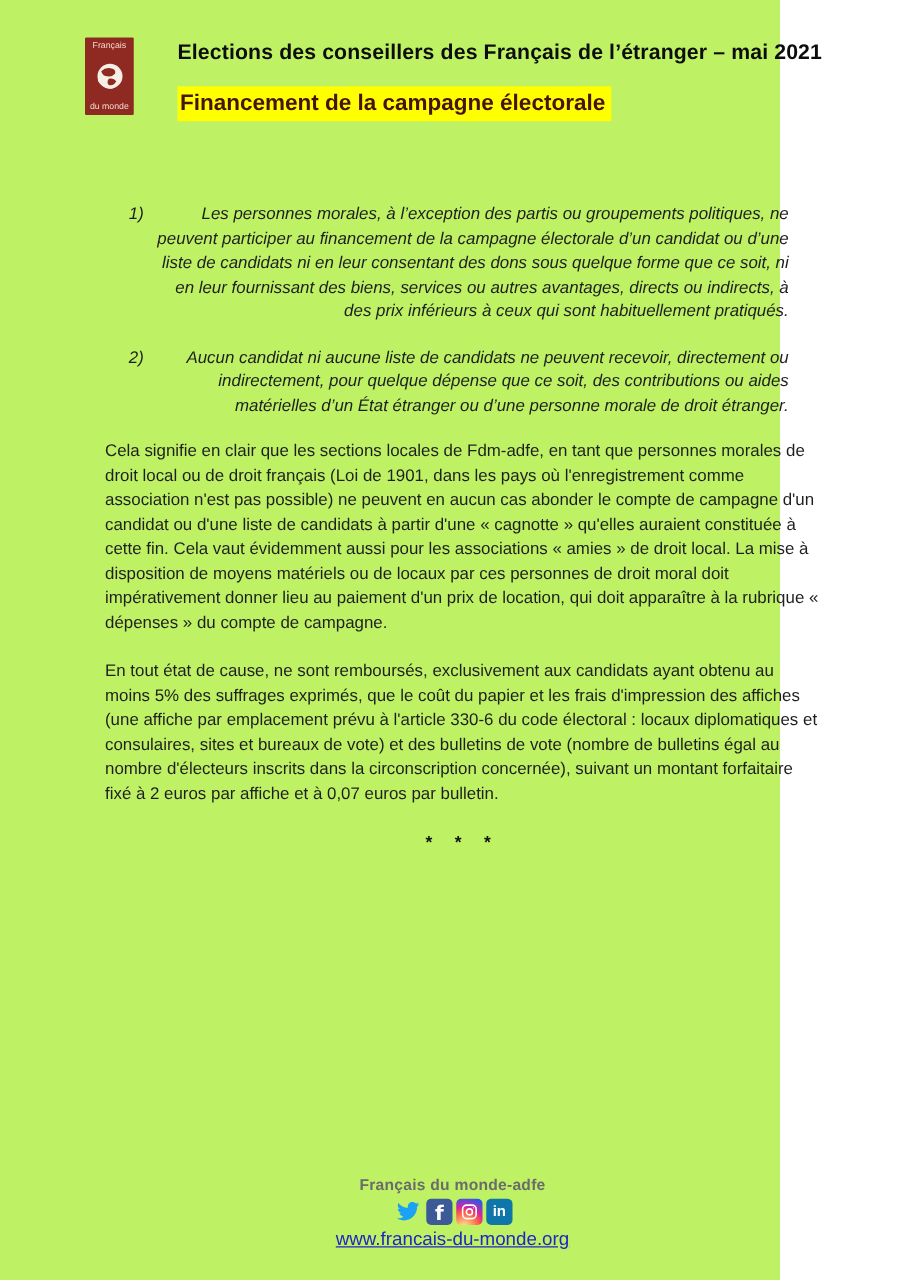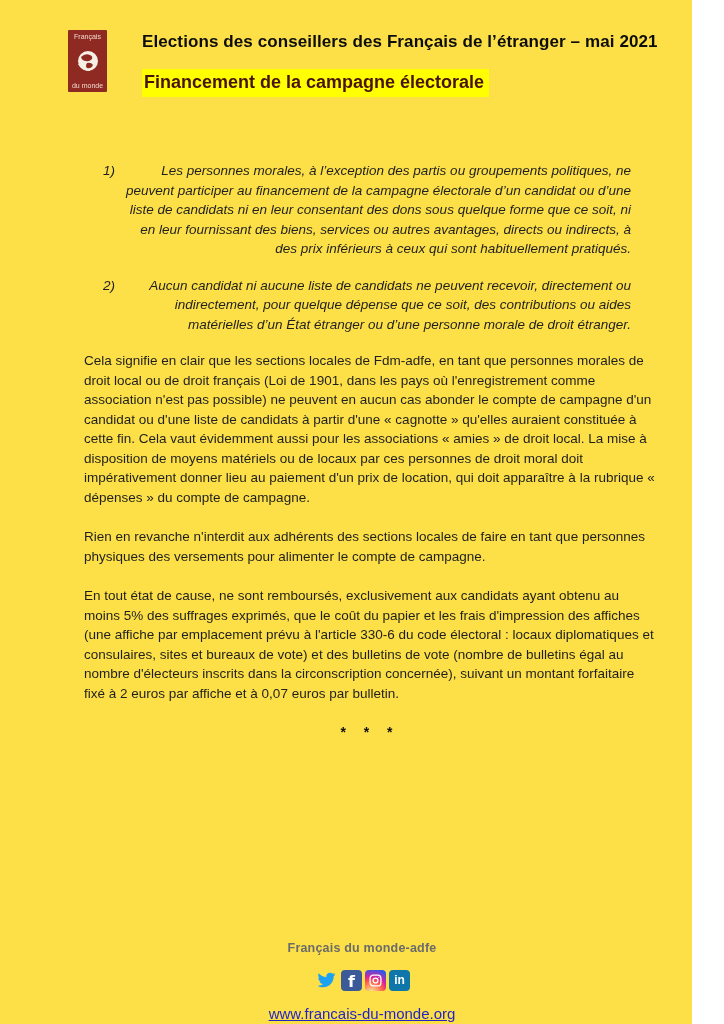--- a/index.html
+++ b/index.html
@@ -4,21 +4,21 @@
 <style>
   * { margin:0; padding:0; box-sizing:border-box; }
   html,body { width:724px; height:1024px; }
   body {
     background:#ffffff;
     font-family:"Liberation Sans", sans-serif;
     color:#1c1c1c;
     position:relative;
     overflow:hidden;
   }
-  .page { position:absolute; inset:0; width:692px; height:1024px; background:#fde047; }
+  .page { position:absolute; inset:0; width:624px; height:1024px; background:#bef264; }
 
   
   .logo {
     position:absolute; left:68px; top:30px; width:39px; height:62px;
     background:#8e2a21; color:#f3d9cf;
     display:flex; flex-direction:column; align-items:center; justify-content:space-between;
     padding:3px 1px; border-radius:1px;
   }
   .logo .logo-txt { font-size:7px; line-height:7px; white-space:nowrap; }
   .logo .globe { width:26px; height:26px; }
@@ -48,21 +48,21 @@
   .list-item .itxt { flex:1;text-align:right; }
   .para { margin-bottom:20px; }
   .separator {
     text-align:center; font-weight:bold; letter-spacing:7px;
     font-size:14px; margin-top:2px; color:#111;
   }
 
   
   .footer {
     position:absolute; left:0; top:941px; width:724px;
-    display:flex; flex-direction:column; align-items:center; gap:14px;
+    display:flex; flex-direction:column; align-items:center; gap:3px;
   }
   .footer .org { font-size:12.5px; font-weight:bold; color:#6b6b6b; letter-spacing:0.2px; }
   .social-row { display:flex; align-items:center; gap:3px; height:22px; }
   .icon-box {
     width:21px; height:21px; border-radius:4px;
     display:flex; align-items:center; justify-content:center;
     color:#fff; font-weight:bold;
   }
   .tw { width:24px; height:22px; display:flex; align-items:center; justify-content:center; }
   .fb { background:#3d5a98; font-size:16px; font-family:"DejaVu Sans", sans-serif; padding-top:3px; }
@@ -95,21 +95,20 @@
       <span class="num">1)</span>
       <span class="itxt">Les personnes morales, à l’exception des partis ou groupements politiques, ne peuvent participer au financement de la campagne électorale d’un candidat ou d’une liste de candidats ni en leur consentant des dons sous quelque forme que ce soit, ni en leur fournissant des biens, services ou autres avantages, directs ou indirects, à des prix inférieurs à ceux qui sont habituellement pratiqués.</span>
     </div>
 
     <div class="list-item">
       <span class="num">2)</span>
       <span class="itxt">Aucun candidat ni aucune liste de candidats ne peuvent recevoir, directement ou indirectement, pour quelque dépense que ce soit, des contributions ou aides matérielles d’un État étranger ou d’une personne morale de droit étranger.</span>
     </div>
 
     <p class="para">Cela signifie en clair que les sections locales de Fdm-adfe, en tant que personnes morales de droit local ou de droit français (Loi de 1901, dans les pays où l'enregistrement comme association n'est pas possible) ne peuvent en aucun cas abonder le compte de campagne d'un candidat ou d'une liste de candidats à partir d'une « cagnotte » qu'elles auraient constituée à cette fin. Cela vaut évidemment aussi pour les associations « amies » de droit local. La mise à disposition de moyens matériels ou de locaux par ces personnes de droit moral doit impérativement donner lieu au paiement d'un prix de location, qui doit apparaître à la rubrique « dépenses » du compte de campagne.</p>
-    <p class="para">Rien en revanche n'interdit aux adhérents des sections locales de faire en tant que personnes physiques des versements pour alimenter le compte de campagne.</p>
     <p class="para">En tout état de cause, ne sont remboursés, exclusivement aux candidats ayant obtenu au moins 5% des suffrages exprimés, que le coût du papier et les frais d'impression des affiches (une affiche par emplacement prévu à l'article 330-6 du code électoral : locaux diplomatiques et consulaires, sites et bureaux de vote) et des bulletins de vote (nombre de bulletins égal au nombre d'électeurs inscrits dans la circonscription concernée), suivant un montant forfaitaire fixé à 2 euros par affiche et à 0,07 euros par bulletin.</p>
 
     <div class="separator">* * *</div>
   </div>
 
   <div class="footer">
     <div class="org">Français du monde-adfe</div>
     <div class="social-row">
       <span class="tw">
         <svg width="21" height="18" viewBox="0 0 512 512">

